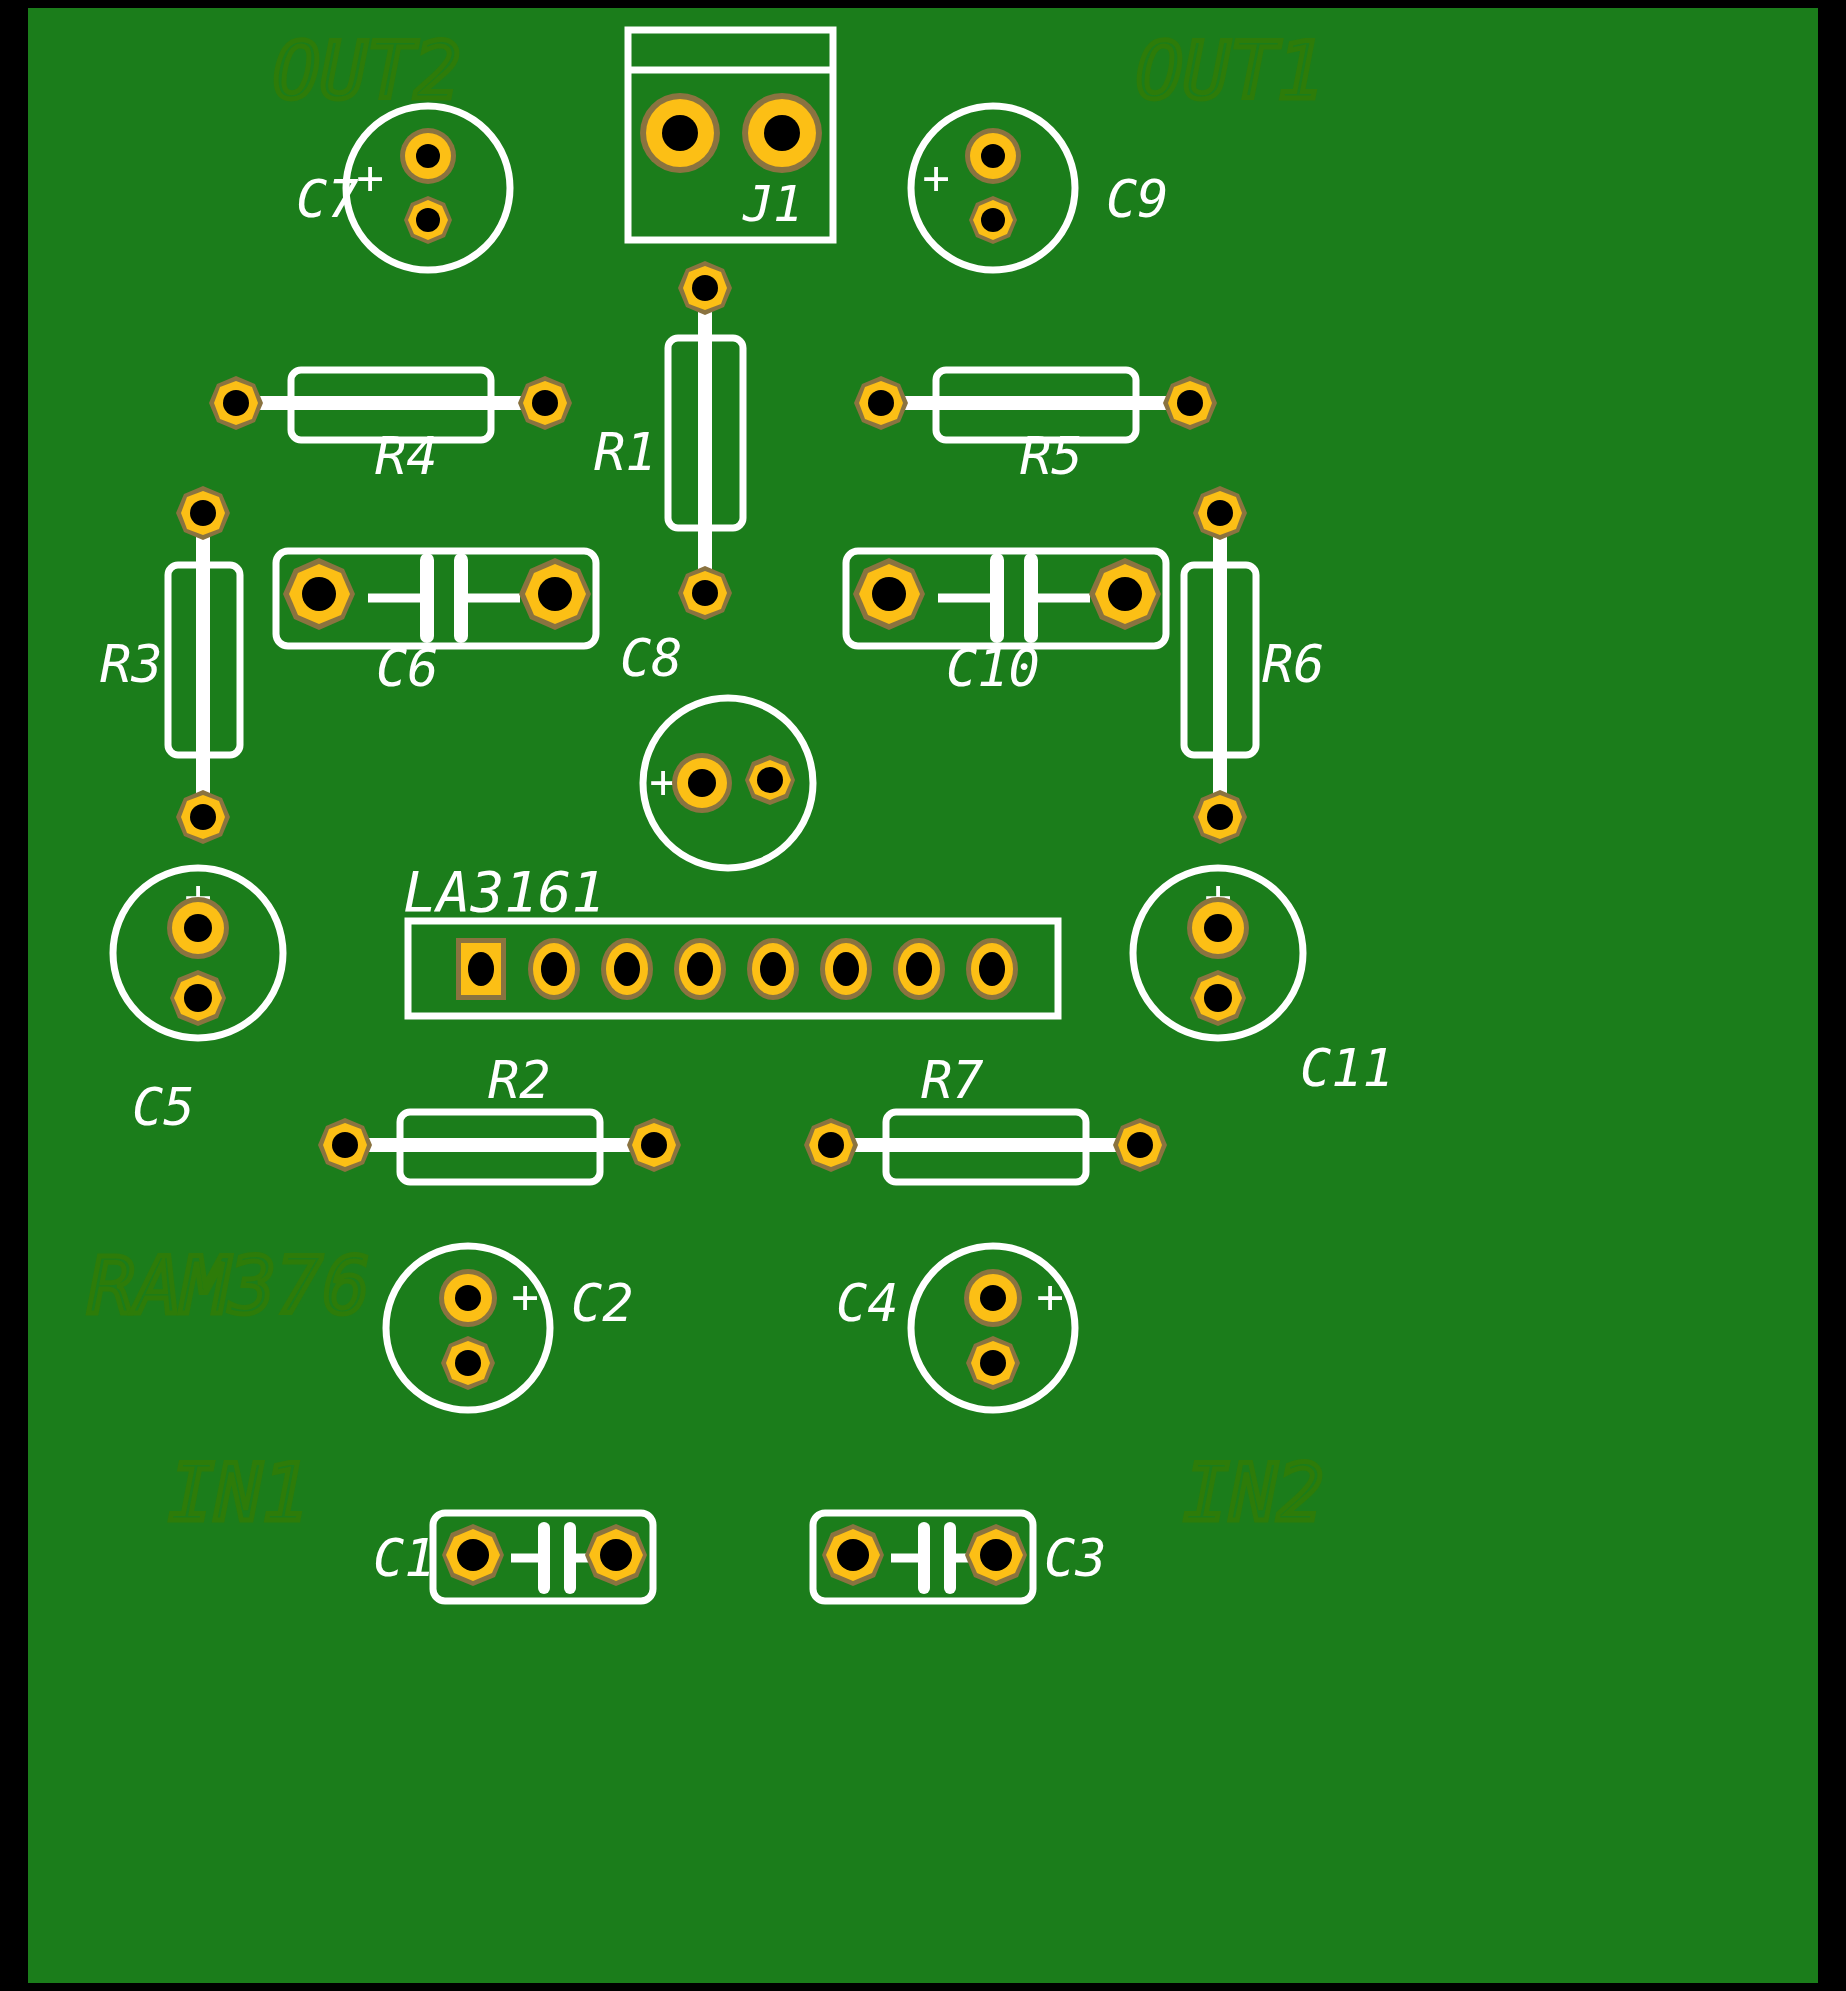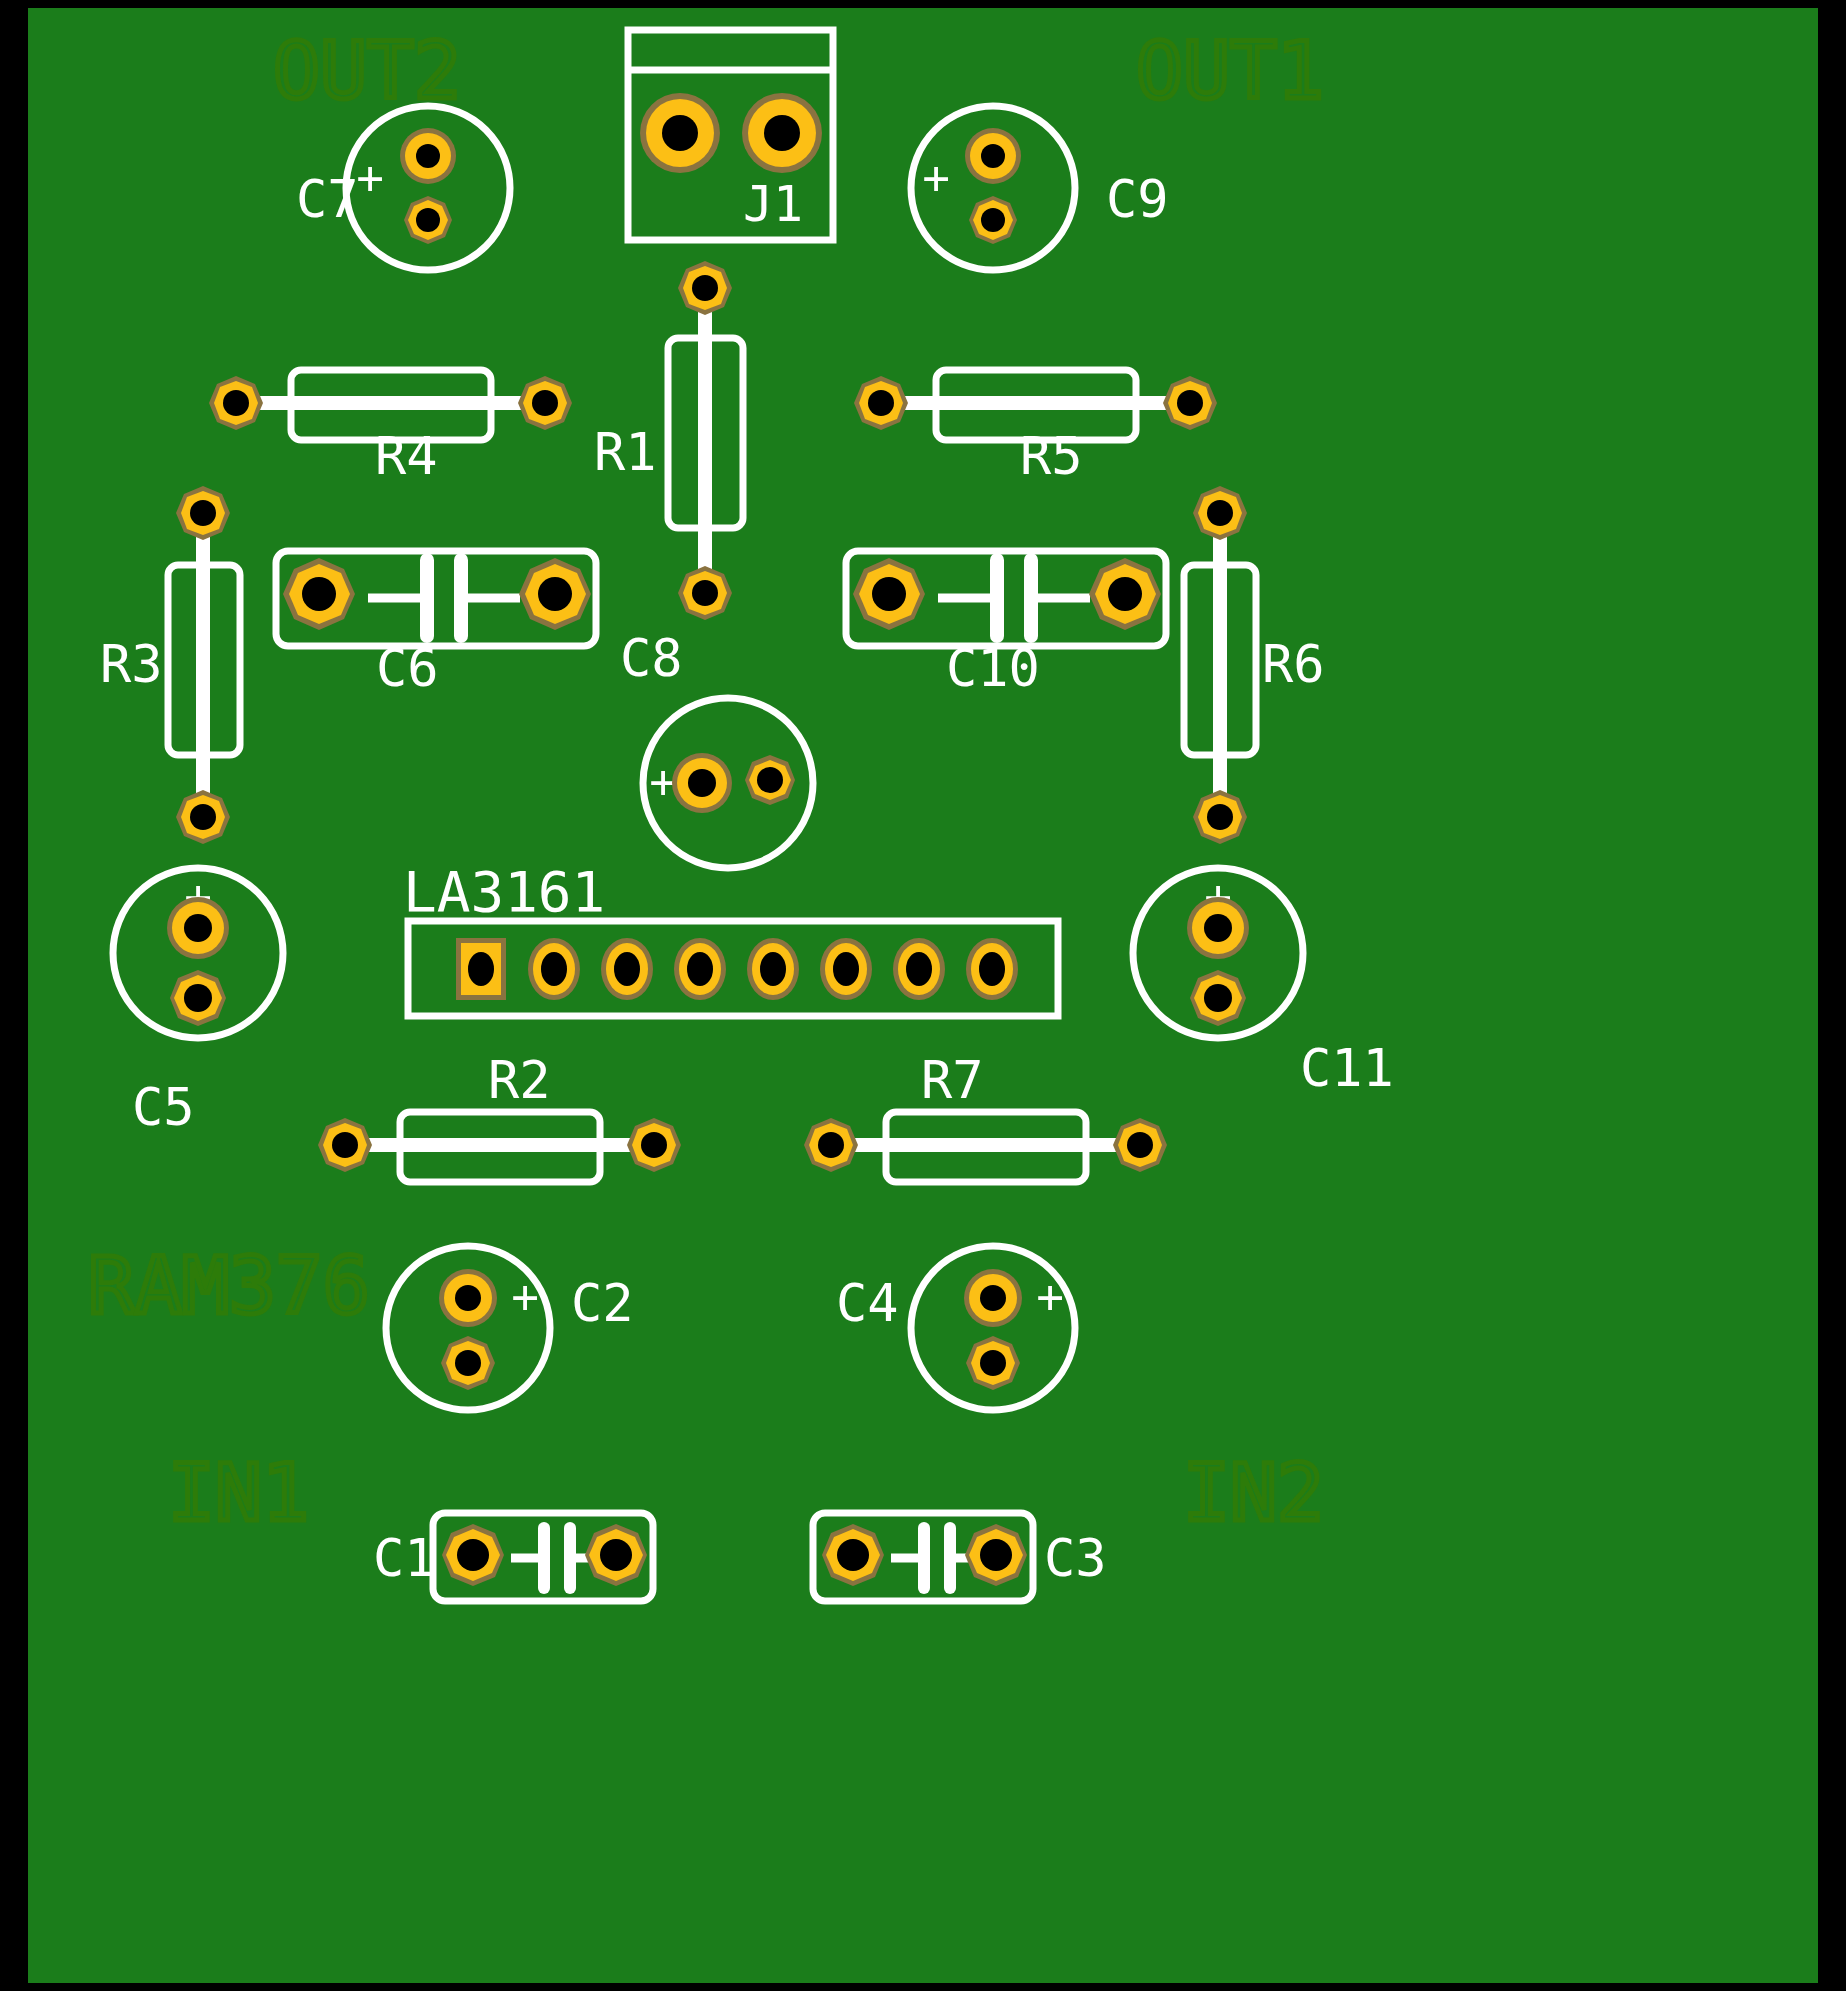--- a/index.html
+++ b/index.html
@@ -1,17 +1,17 @@
 <!DOCTYPE html>
 <html><head>
 <meta charset="utf-8">
 <style>
   html,body{margin:0;padding:0;background:#000;}
   body{width:1846px;height:1991px;overflow:hidden;font-family:"DejaVu Sans Mono",monospace;}
-  #board{position:absolute;left:0;top:0;width:1817px;height:1991px;background:#000;}
+  #board{position:absolute;left:0;top:0;width:1817px;height:1991px;background:#000;font-style:italic;}
   #pcb{position:absolute;left:28px;top:8px;width:1790px;height:1975px;background:#1b7d1b;}
   svg{position:absolute;left:0;top:0;}
   .silk{fill:none;stroke:#ffffff;}
   .silktxt{fill:#ffffff;font-family:"DejaVu Sans Mono",monospace;font-weight:400;}
   .copper-txt{fill:none;stroke:#2d7c09;stroke-width:5;font-family:"DejaVu Sans Mono",monospace;}
 </style>
 </head>
 <body>
 
 <div id="board">

